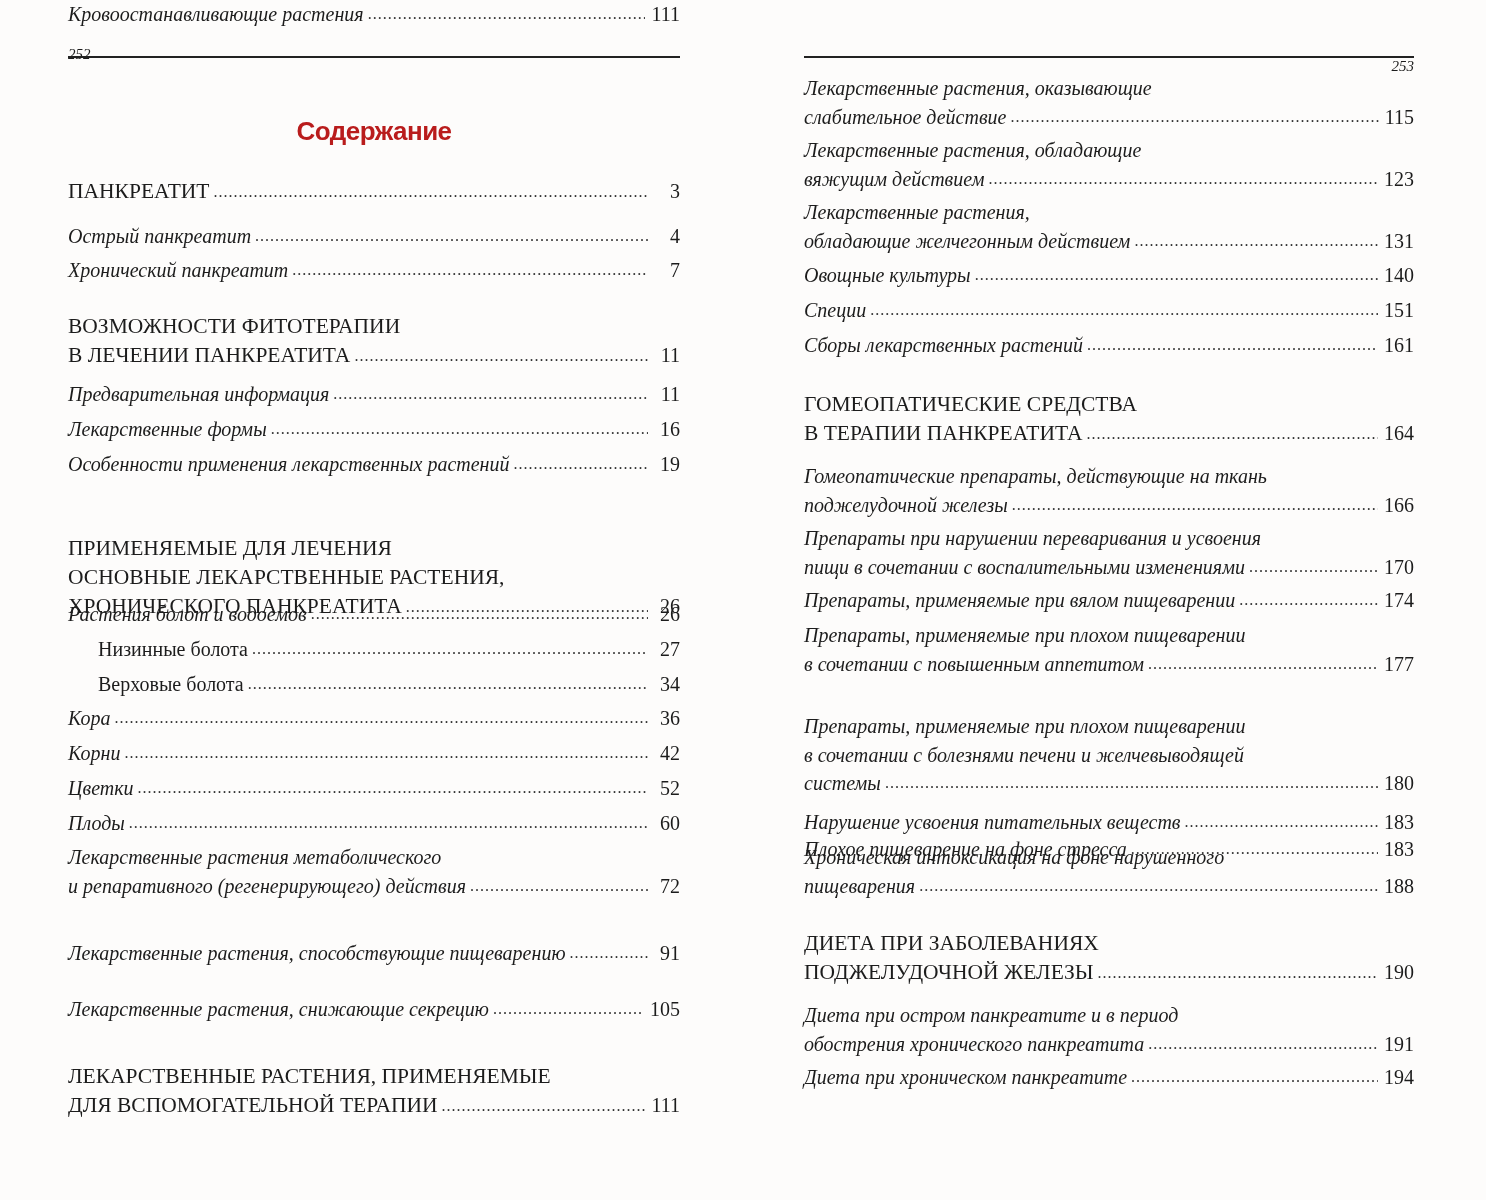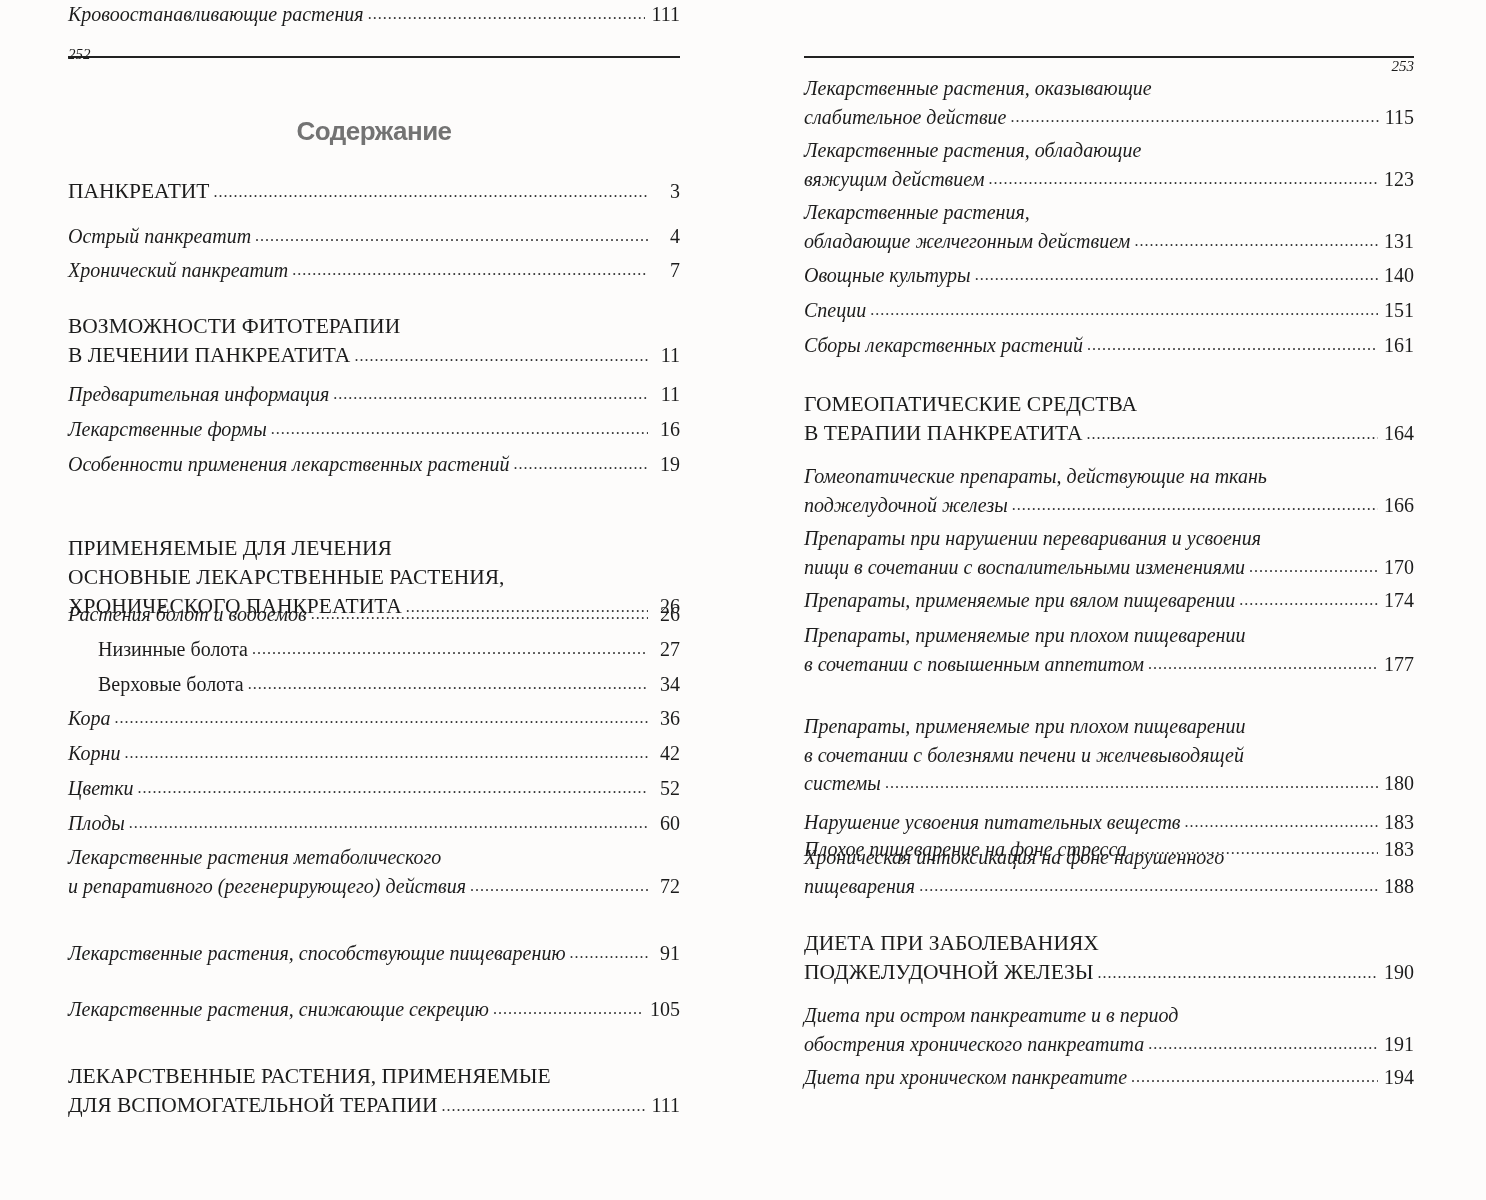--- a/index.html
+++ b/index.html
@@ -10,21 +10,21 @@
   .page { position:absolute; top:0; height:1200px; }
   .page.left { left:68px; width:612px; }
   .page.right { left:804px; width:610px; }
   .pagenum { position:absolute; top:46px; font-size:15px;font-style:italic; }
   .left .pagenum { left:0; }
   .right .pagenum { right:0;margin-top:12px; }
   .rule { position:absolute; top:56px; left:0; right:0; height:2px; background:#222; }
   .title {
     position:absolute; top:116px; left:0; right:0; text-align:center;
     font-family:"Liberation Sans","DejaVu Sans",sans-serif; font-weight:bold; font-size:26px;
-    letter-spacing:-0.5px; color:#737373;
+    letter-spacing:-0.5px; color:#b91c1c;
   }
   .entry { position:absolute; left:0; right:0; font-size:20px; line-height:28.5px; }
   .entry.part { font-size:21.5px; line-height:29px; }
   .entry.sub { font-style:italic; }
   .entry.subsub { padding-left:30px; }
   .line { display:flex; align-items:flex-end; white-space:nowrap; }
   .line .txt { flex:0 0 auto; }
   .line .dots { flex:1 1 auto; overflow:hidden; margin:0 6px 0 4px; font-style:normal; font-size:16px; letter-spacing:1px; color:#333; }
   .line .dots::before { content:"................................................................................................................................................................"; }
   .line .pg { flex:0 0 auto; font-style:normal; text-align:right; min-width:26px; font-size:20px; }

